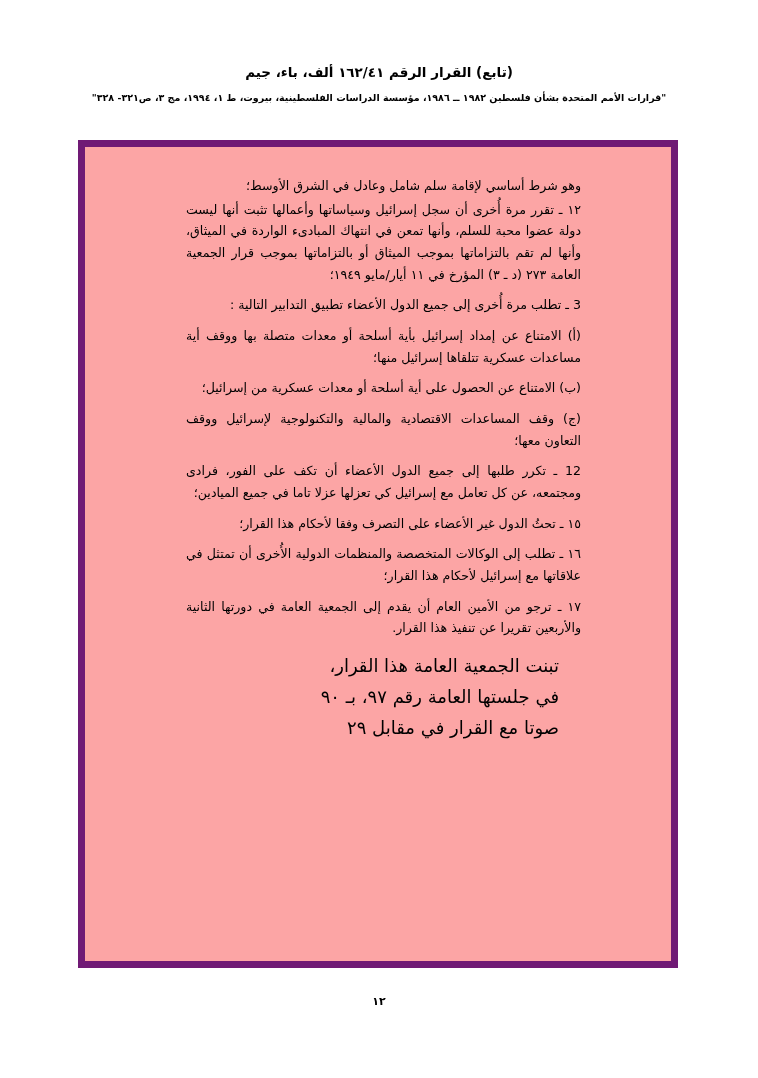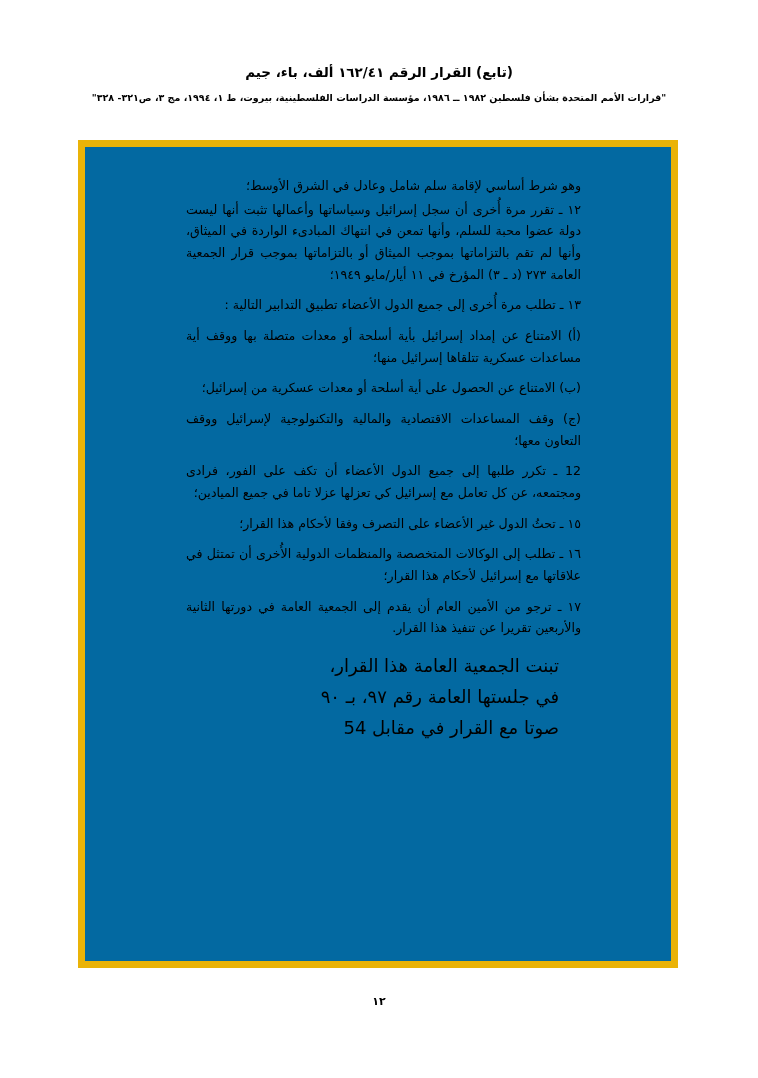--- a/index.html
+++ b/index.html
@@ -41,23 +41,23 @@
     font-weight: bold;
     direction: rtl;
     line-height: 1.5;
   }
   .frame {
     position: absolute;
     top: 140px;
     left: 78px;
     width: 600px;
     height: 828px;
-    border: 7px solid #eab308;
+    border: 7px solid #701a75;
     box-sizing: border-box;
-    background: #0369a1;
+    background: #fca5a5;
   }
   .content {
     position: absolute;
     top: 28px;
     right: 90px;
     width: 395px;
     direction: rtl;
     text-align: justify;
     text-align-last: right;
   }
@@ -102,33 +102,33 @@
   <div class="header">
     <div class="doc-title">(تابع) القرار الرقم ١٦٢/٤١ ألف، باء، جيم</div>
     <div class="doc-subtitle">"قرارات الأمم المتحدة بشأن فلسطين ١٩٨٢ ــ ١٩٨٦، مؤسسة الدراسات الفلسطينية، بيروت، ط ١، ١٩٩٤، مج ٣، ص٣٢١- ٣٢٨"</div>
   </div>
 
   <div class="frame">
     <div class="content">
 
       <p class="p-indent">وهو شرط أساسي لإقامة سلم شامل وعادل في الشرق الأوسط؛</p>
       <p class="p-indent">١٢ ـ تقرر مرة أُخرى أن سجل إسرائيل وسياساتها وأعمالها تثبت أنها ليست دولة عضوا محبة للسلم، وأنها تمعن في انتهاك المبادىء الواردة في الميثاق، وأنها لم تقم بالتزاماتها بموجب الميثاق أو بالتزاماتها بموجب قرار الجمعية العامة ٢٧٣ (د ـ ٣) المؤرخ في ١١ أيار/مايو ١٩٤٩؛</p>
-      <p class="p-indent para-gap">١٣ ـ تطلب مرة أُخرى إلى جميع الدول الأعضاء تطبيق التدابير التالية :</p>
+      <p class="p-indent para-gap">3 ـ تطلب مرة أُخرى إلى جميع الدول الأعضاء تطبيق التدابير التالية :</p>
       <p class="p-indent para-gap">(أ) الامتناع عن إمداد إسرائيل بأية أسلحة أو معدات متصلة بها ووقف أية مساعدات عسكرية تتلقاها إسرائيل منها؛</p>
       <p class="p-indent para-gap">(ب) الامتناع عن الحصول على أية أسلحة أو معدات عسكرية من إسرائيل؛</p>
       <p class="p-indent para-gap">(ج) وقف المساعدات الاقتصادية والمالية والتكنولوجية لإسرائيل ووقف التعاون معها؛</p>
       <p class="p-indent para-gap">12 ـ تكرر طلبها إلى جميع الدول الأعضاء أن تكف على الفور، فرادى ومجتمعه، عن كل تعامل مع إسرائيل كي تعزلها عزلا تاما في جميع الميادين؛</p>
       <p class="p-indent para-gap">١٥ ـ تحثُ الدول غير الأعضاء على التصرف وفقا لأحكام هذا القرار؛</p>
       <p class="p-indent para-gap">١٦ ـ تطلب إلى الوكالات المتخصصة والمنظمات الدولية الأُخرى أن تمتثل في علاقاتها مع إسرائيل لأحكام هذا القرار؛</p>
       <p class="p-indent para-gap">١٧ ـ ترجو من الأمين العام أن يقدم إلى الجمعية العامة في دورتها الثانية والأربعين تقريرا عن تنفيذ هذا القرار.</p>
 
       <div class="center-block">
         <p>تبنت الجمعية العامة هذا القرار،</p>
         <p>في جلستها العامة رقم ٩٧، بـ ٩٠</p>
-        <p>صوتا مع القرار في مقابل 54</p>
+        <p>صوتا مع القرار في مقابل ٢٩</p>
       </div>
 
     </div>
   </div>
 
   <div class="page-number">١٢</div>
 
 </div>
 
 </body></html>

